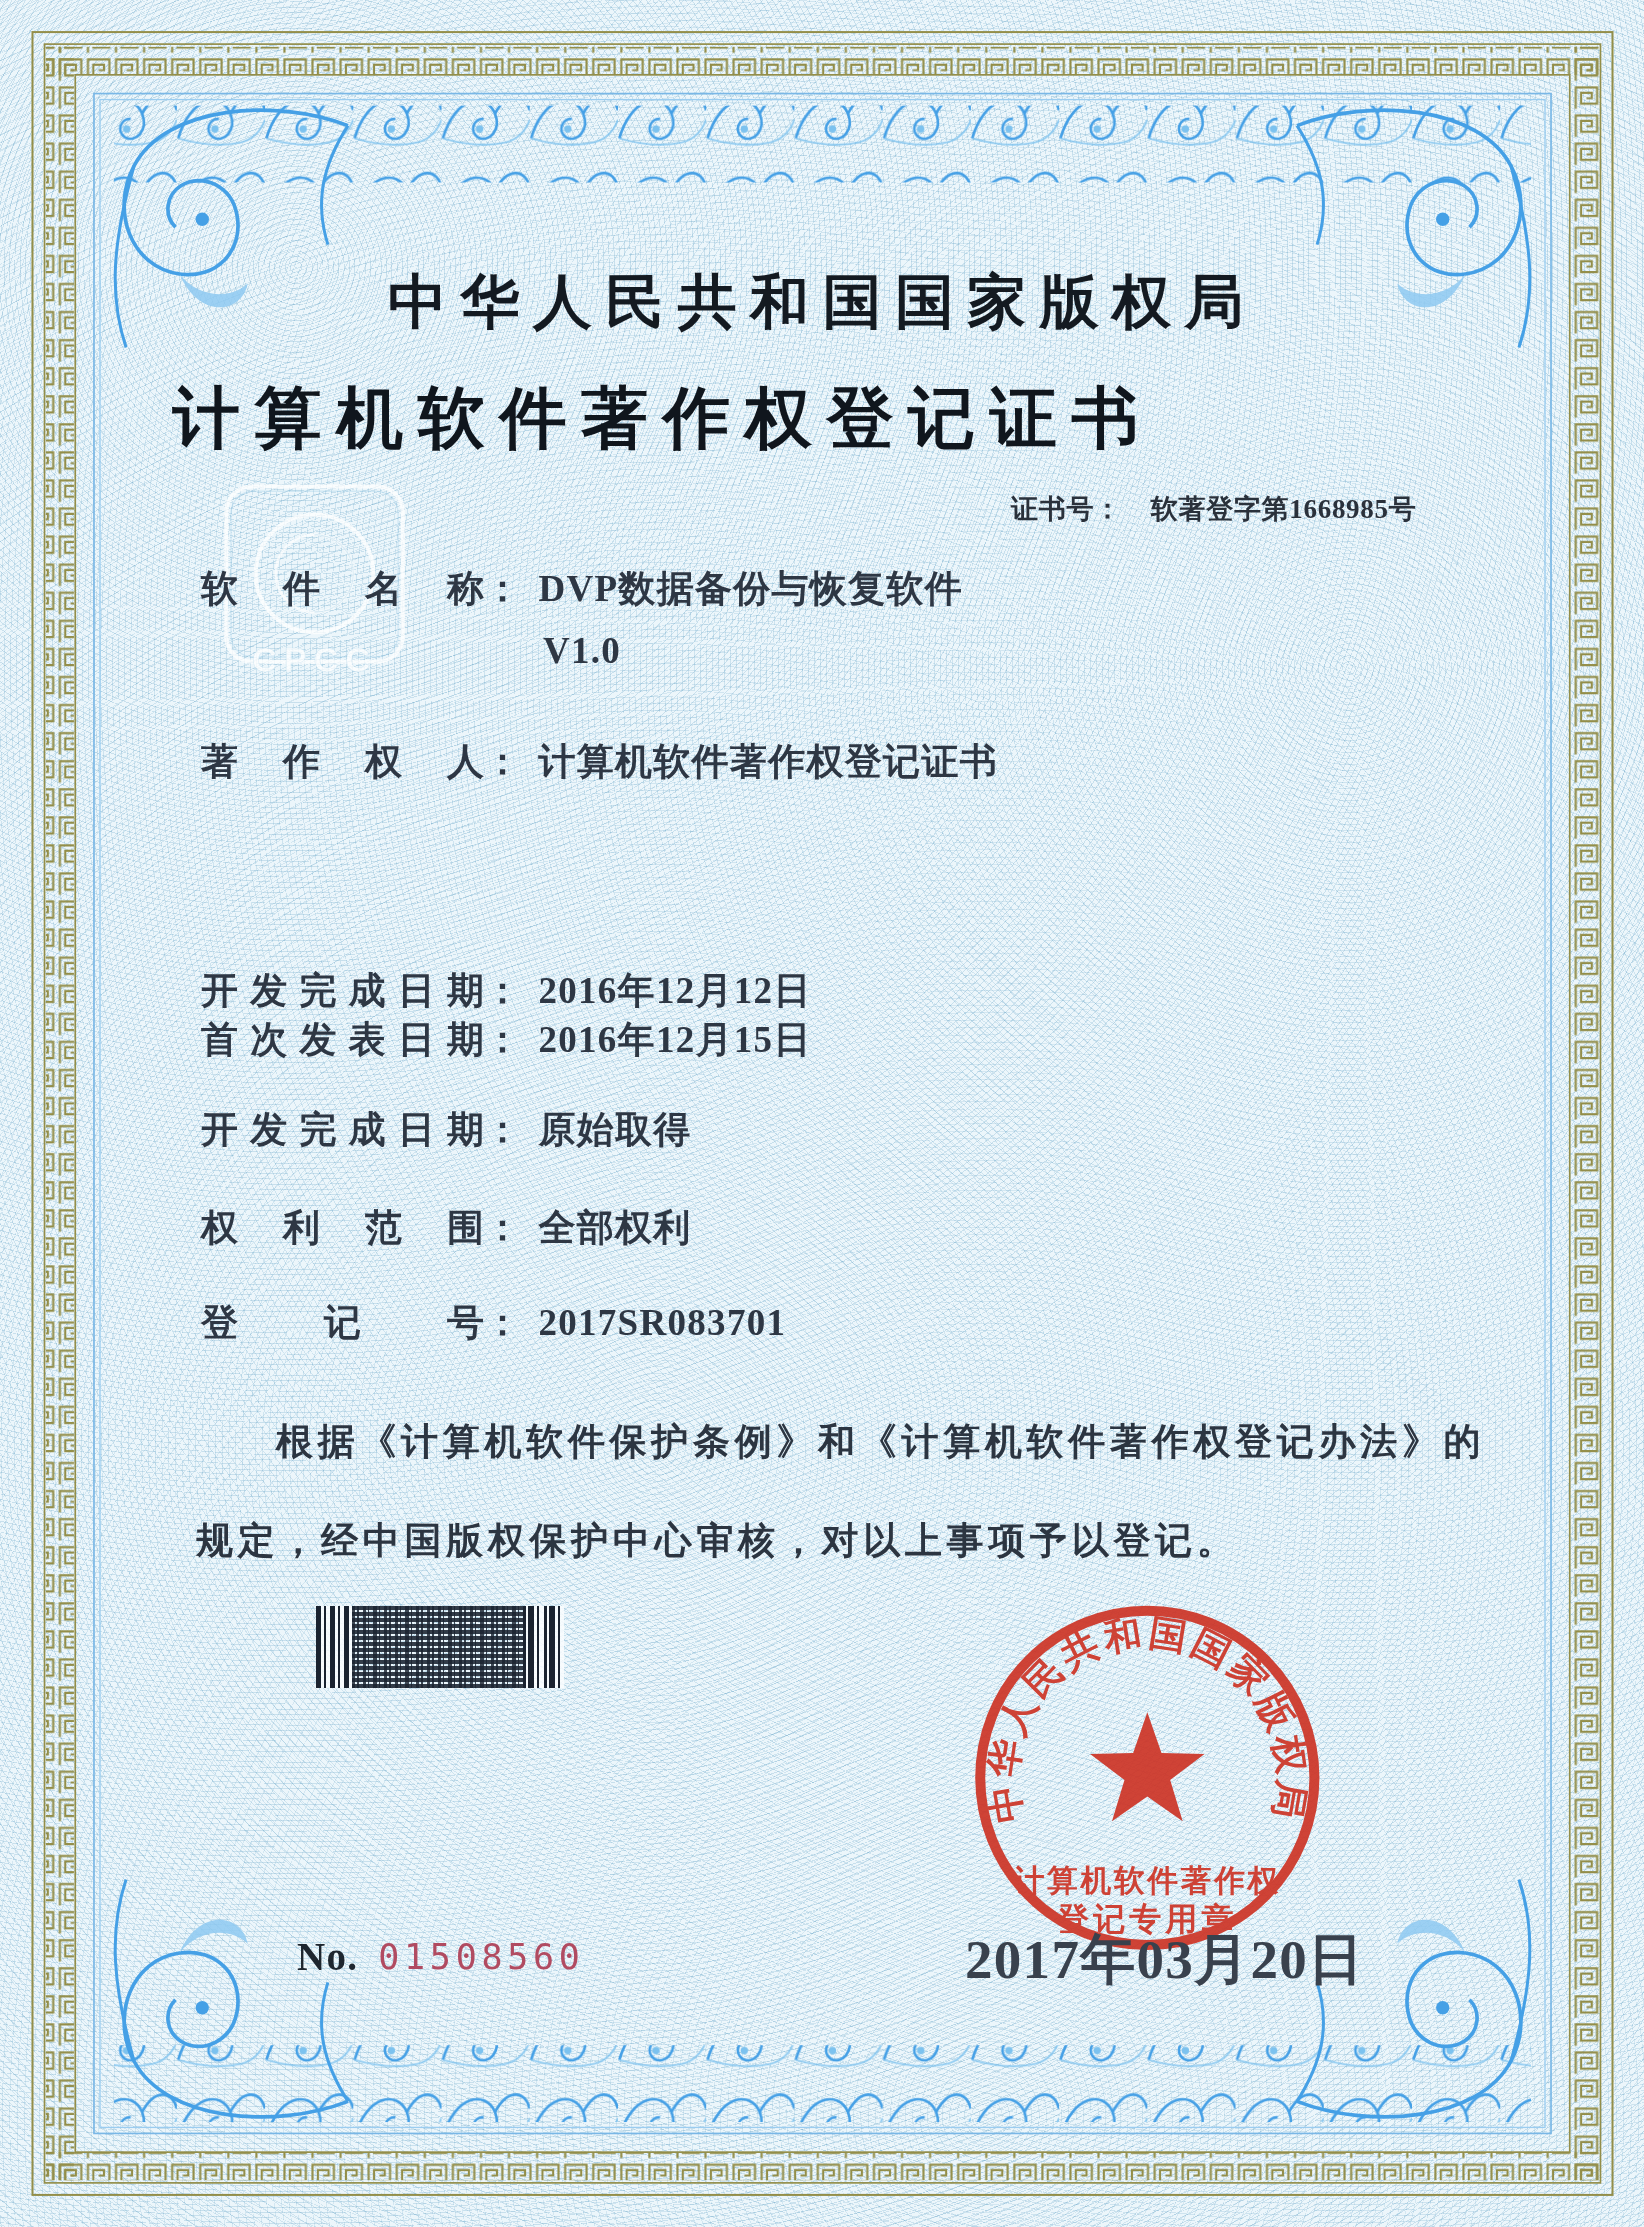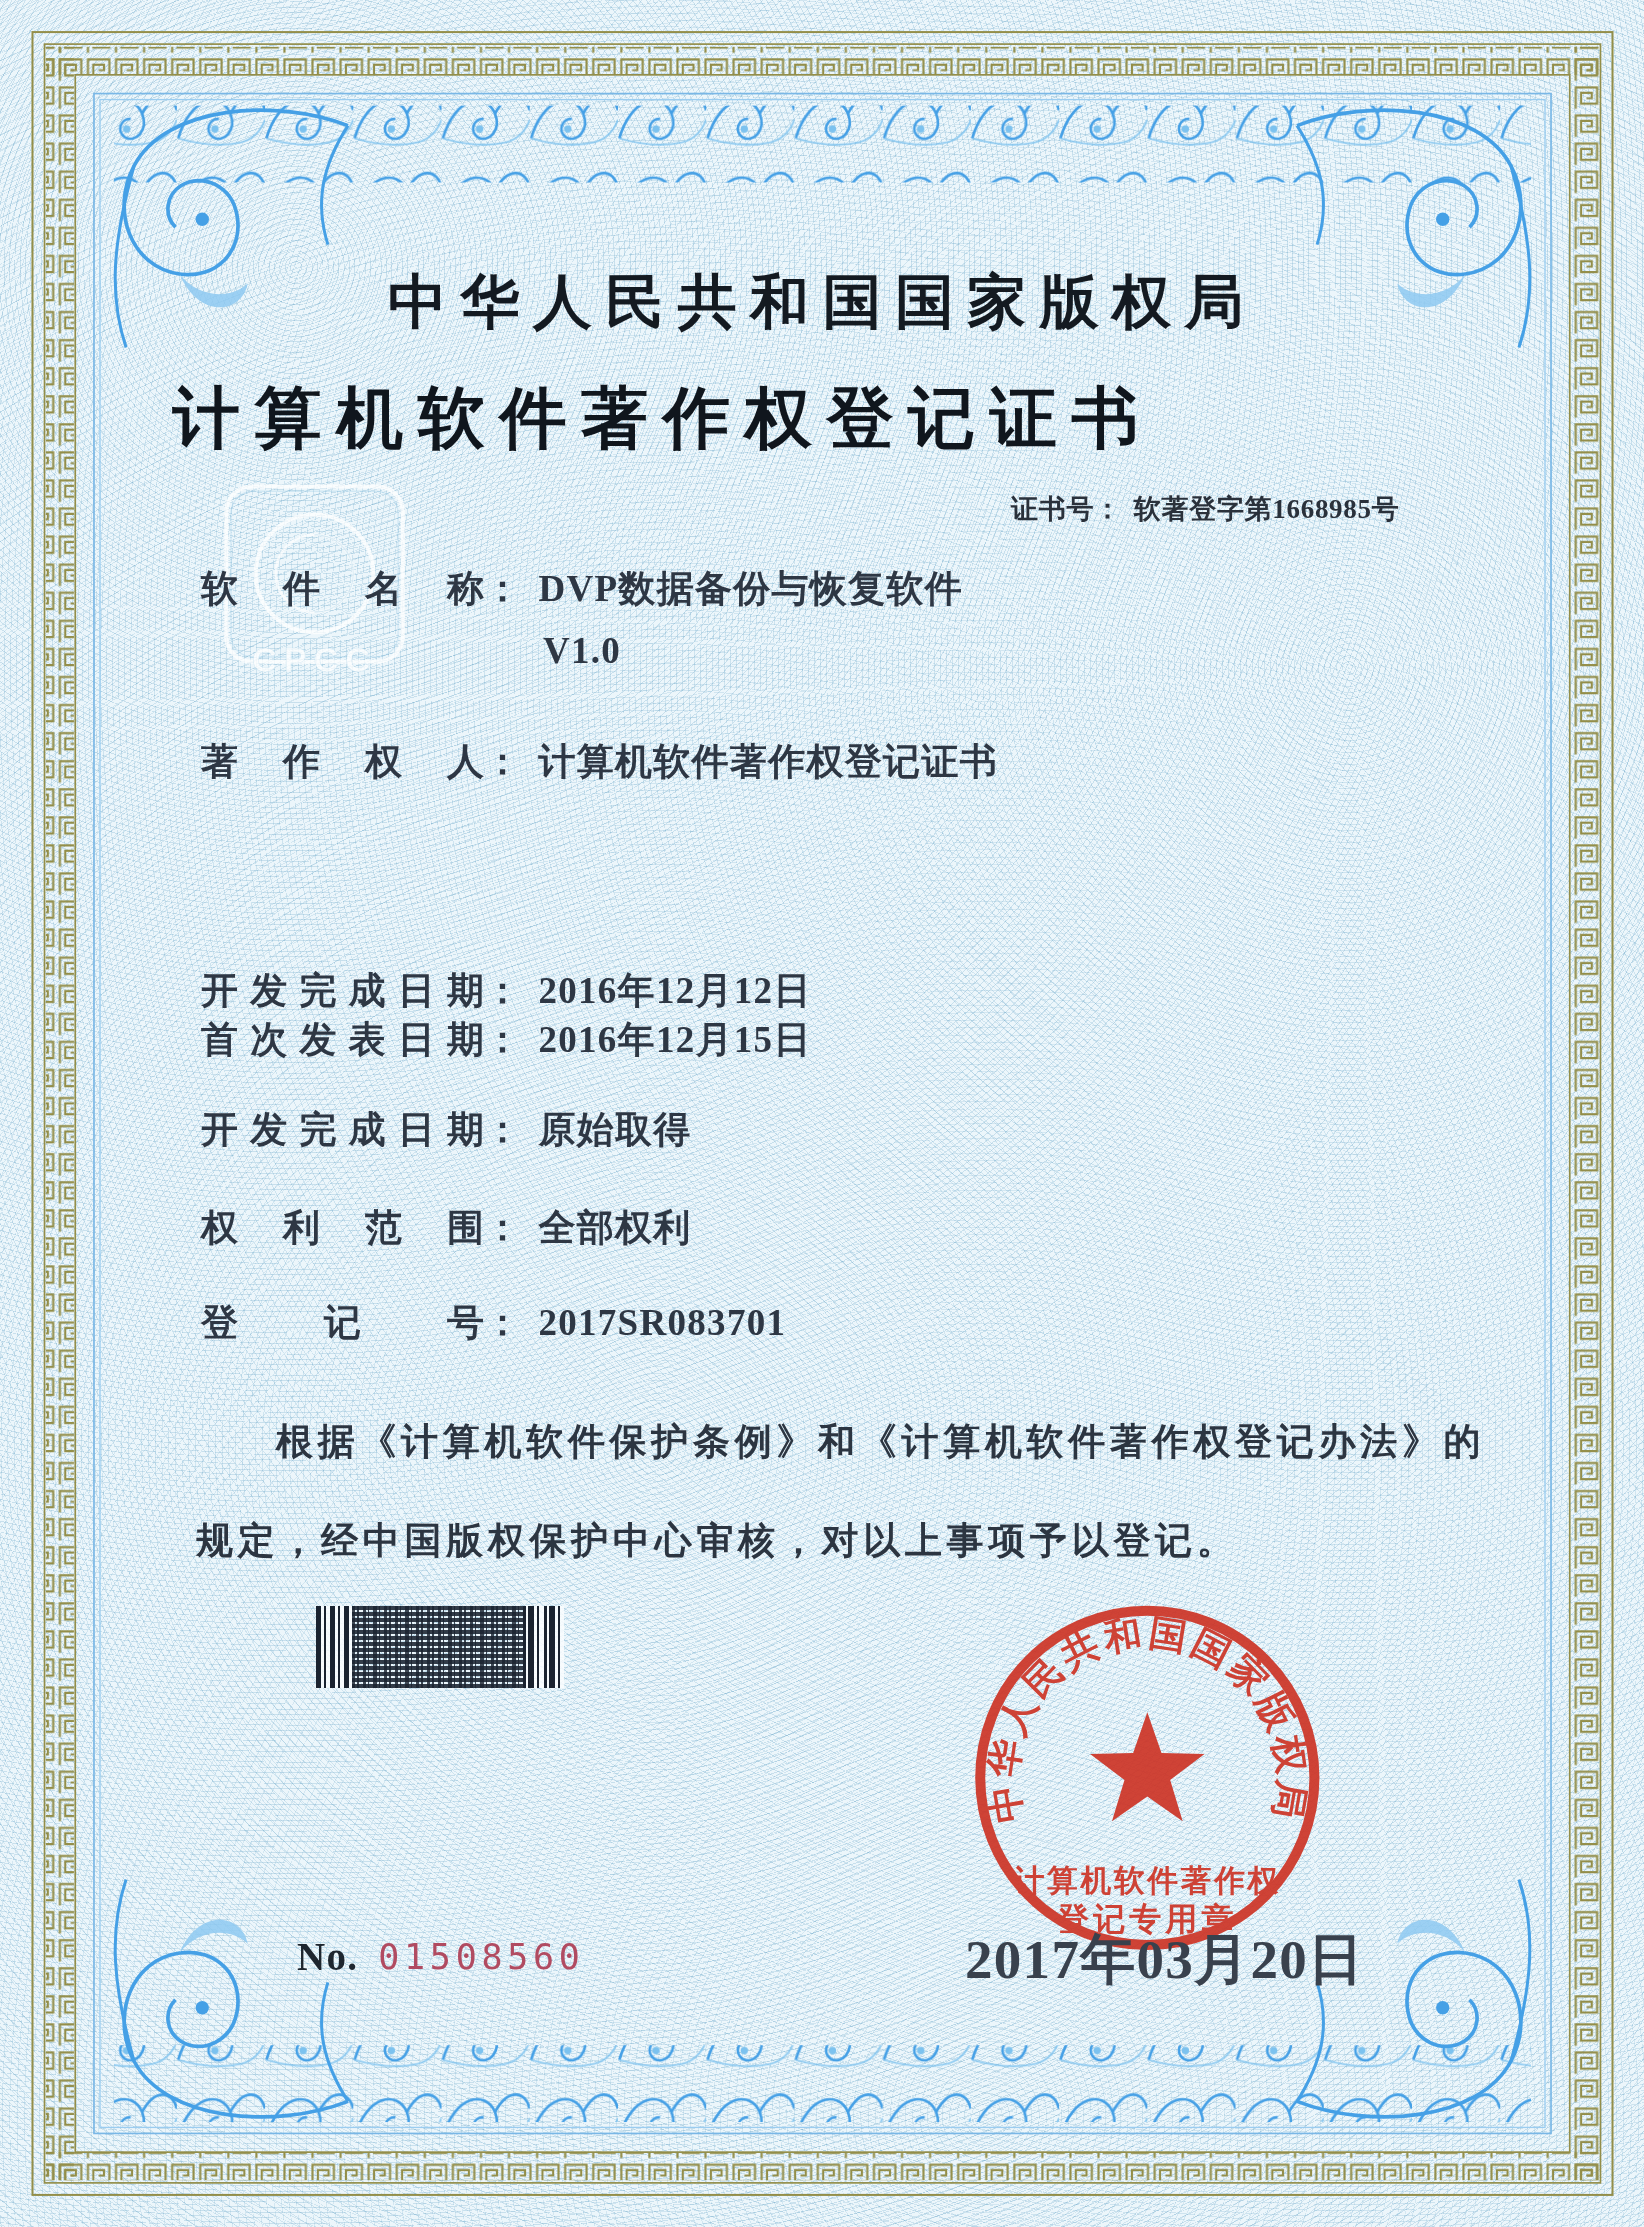--- a/index.html
+++ b/index.html
@@ -14,21 +14,21 @@
     font-family:"Liberation Serif", serif;
     color:#2e3640;
   }
   .layer-svg{position:absolute;left:0;top:0;z-index:1;pointer-events:none;}
   .txt{position:absolute;z-index:3;white-space:nowrap;line-height:1;}
   .title1{top:273px;left:0;width:1645px;text-align:center;font-size:59px;font-weight:700;
           letter-spacing:13.4px;color:#141a21;}
   .title2{top:385px;left:0;width:1326px;text-align:center;font-size:67px;font-weight:700;
           letter-spacing:14.7px;color:#10161d;}
   .certno{top:496px;left:1011px;font-size:27px;font-weight:600;color:#2a313b;letter-spacing:0.7px;}
-  .certno .val{margin-left:12px;}
+  .certno .val{margin-left:29px;}
   .row{position:absolute;left:201px;z-index:3;white-space:nowrap;line-height:1;
        font-size:37px;font-weight:600;color:#2e3744;}
   .row .lbl{display:inline-block;width:283px;text-align:justify;text-align-last:justify;
             text-justify:inter-character;vertical-align:top;}
   .row .colon{display:inline-block;vertical-align:top;}
   .row .val{display:inline-block;margin-left:17.4px;letter-spacing:1.3px;vertical-align:top;}
   .v2{top:632px;left:543px;font-size:37px;font-weight:600;letter-spacing:1.3px;color:#2e3744;}
   .stmt{font-size:37px;font-weight:600;letter-spacing:4.7px;color:#2c3541;}
   .stmt1{top:1423px;left:276px;}
   .stmt2{top:1522px;left:196px;}

